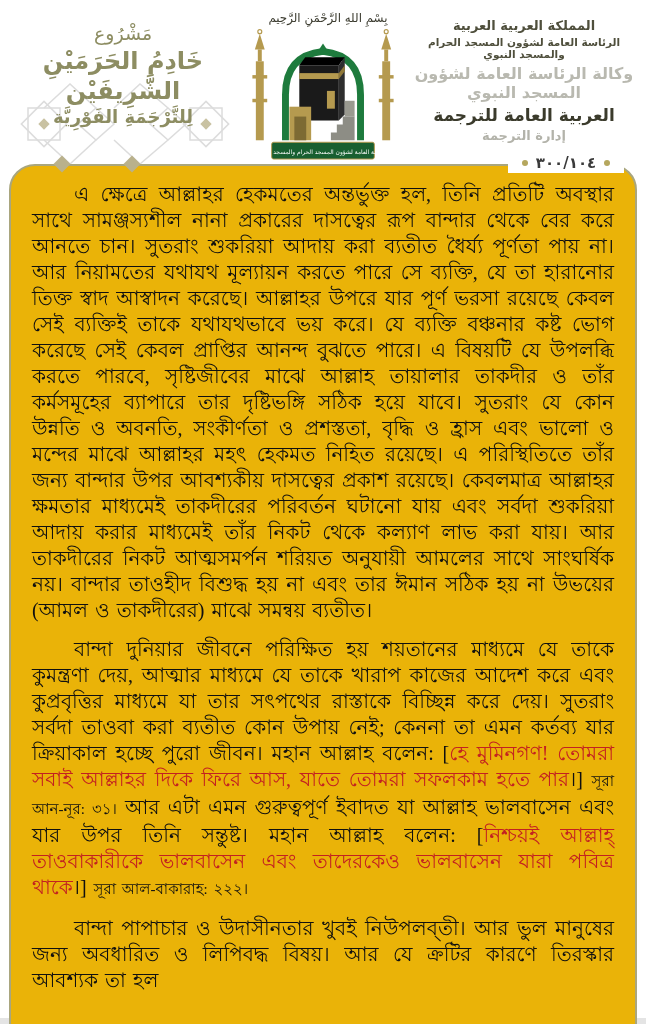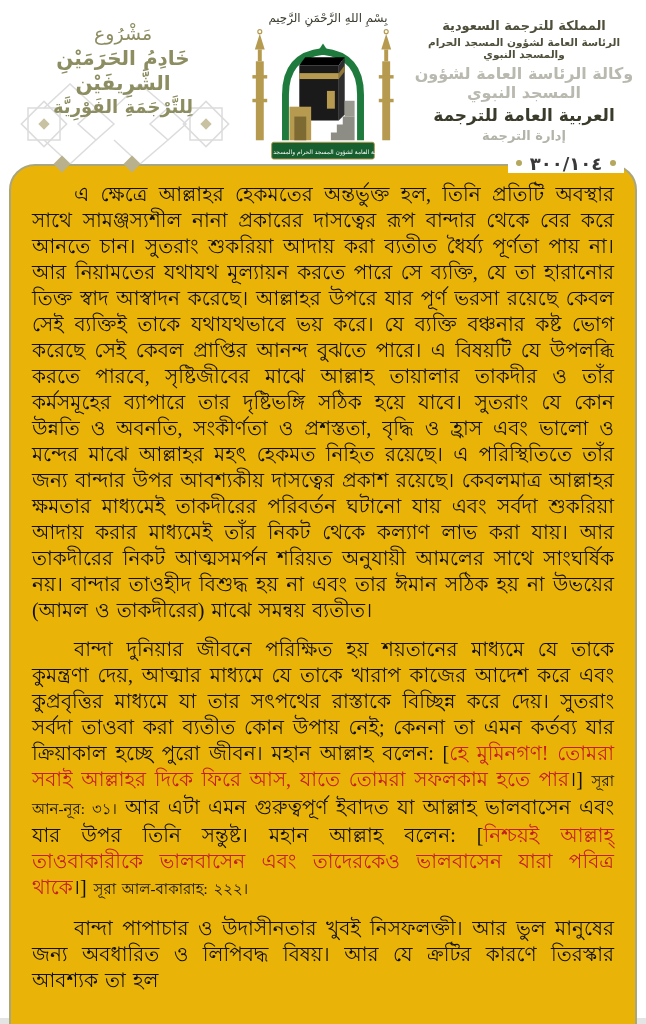--- a/index.html
+++ b/index.html
@@ -16,40 +16,40 @@
   .left-block{position:absolute;left:8px;top:14px;width:230px;height:150px;}
   .ornament-svg{position:absolute;left:0;top:0;}
   .left-callig{
     position:absolute;left:0;top:8px;width:230px;
     text-align:center;direction:rtl;
     color:#8d8d62;
     font-family:"DejaVu Sans",sans-serif;
     line-height:1.25;
   }
   .left-callig .l1{font-size:19px;}
-  .left-callig .l2{font-size:20px;font-weight:bold;letter-spacing:-1px;}
+  .left-callig .l2{font-size:24px;font-weight:bold;letter-spacing:-1px;}
   .left-callig .l3{font-size:18px;font-weight:bold;}
   .emblem{position:absolute;left:233px;top:4px;width:180px;height:158px;}
   .right-block{
     position:absolute;left:408px;top:18px;width:232px;
     text-align:center;direction:rtl;
     font-family:"DejaVu Sans",sans-serif;
   }
   .right-block .r1{font-size:13px;color:#4f4f3c;font-weight:bold;}
   .right-block .r2{font-size:10.5px;color:#4f4f3c;font-weight:bold;margin-top:3px;}
   .right-block .r3{font-size:16px;color:#b9b9b0;font-weight:bold;margin-top:4px;}
   .right-block .r4{font-size:17px;color:#3b3b2c;font-weight:bold;margin-top:3px;}
   .right-block .r5{font-size:13px;color:#b3b3aa;font-weight:bold;margin-top:3px;}
   .doc-number{
     position:absolute;left:508px;top:153px;width:116px;height:20px;
     background:#ffffff;z-index:5;
     display:flex;align-items:center;justify-content:center;gap:8px;
     font-family:"DejaVu Sans",sans-serif;
   }
-  .doc-number .num{font-size:18px;color:#3a3a3a;font-weight:bold;direction:rtl;}
+  .doc-number .num{font-size:15px;color:#3a3a3a;font-weight:bold;direction:rtl;}
   .gold-dot{width:6px;height:6px;border-radius:50%;background:#b5a75e;display:inline-block;}
   
   .content-box{
     position:absolute;left:9px;top:164px;width:628px;height:904px;
     box-sizing:border-box;
     border:2px solid #a9a67e;
     border-radius:26px;
     padding:15px 21px 0 21px;
     background:#eab308;
     z-index:2;
@@ -156,40 +156,40 @@
       <g>
         <rect x="112" y="98" width="10" height="16" fill="#9a9a90"></rect>
         <polygon points="98,138 98,130 104,130 104,122 110,122 110,114 122,114 122,138" fill="#8d8d85"></polygon>
       </g>
 
       <rect x="38" y="140" width="104" height="17" rx="2" fill="#185f30" stroke="#b59a4f" stroke-width="1"></rect>
       <text x="90" y="151.5" font-size="6" fill="#ffffff" text-anchor="middle" font-family="DejaVu Sans, sans-serif" direction="rtl">الرئاسة العامة لشؤون المسجد الحرام والمسجد النبوي</text>
     </svg>
 
     <div class="right-block">
-      <div class="r1">المملكة للترجمة السعودية</div>
+      <div class="r1">المملكة العربية العربية</div>
       <div class="r2">الرئاسة العامة لشؤون المسجد الحرام والمسجد النبوي</div>
       <div class="r3">وكالة الرئاسة العامة لشؤون المسجد النبوي</div>
       <div class="r4">العربية العامة للترجمة</div>
       <div class="r5">إدارة الترجمة</div>
     </div>
 
     <div class="doc-number">
       <span class="gold-dot"></span>
       <span class="num">٣٠٠/١٠٤</span>
       <span class="gold-dot"></span>
     </div>
   </div>
 
   <span class="border-diamond bd-1"></span>
   <span class="border-diamond bd-2"></span>
 
   <div class="content-box">
     <div class="body-text">
       <p>এ ক্ষেত্রে আল্লাহর হেকমতের অন্তর্ভুক্ত হল, তিনি প্রতিটি অবস্থার সাথে সামঞ্জস্যশীল নানা প্রকারের দাসত্বের রূপ বান্দার থেকে বের করে আনতে চান। সুতরাং শুকরিয়া আদায় করা ব্যতীত ধৈর্য্য পূর্ণতা পায় না। আর নিয়ামতের যথাযথ মূল্যায়ন করতে পারে সে ব্যক্তি, যে তা হারানোর তিক্ত স্বাদ আস্বাদন করেছে। আল্লাহর উপরে যার পূর্ণ ভরসা রয়েছে কেবল সেই ব্যক্তিই তাকে যথাযথভাবে ভয় করে। যে ব্যক্তি বঞ্চনার কষ্ট ভোগ করেছে সেই কেবল প্রাপ্তির আনন্দ বুঝতে পারে। এ বিষয়টি যে উপলব্ধি করতে পারবে, সৃষ্টিজীবের মাঝে আল্লাহ তায়ালার তাকদীর ও তাঁর কর্মসমূহের ব্যাপারে তার দৃষ্টিভঙ্গি সঠিক হয়ে যাবে। সুতরাং যে কোন উন্নতি ও অবনতি, সংকীর্ণতা ও প্রশস্ততা, বৃদ্ধি ও হ্রাস এবং ভালো ও মন্দের মাঝে আল্লাহর মহৎ হেকমত নিহিত রয়েছে। এ পরিস্থিতিতে তাঁর জন্য বান্দার উপর আবশ্যকীয় দাসত্বের প্রকাশ রয়েছে। কেবলমাত্র আল্লাহর ক্ষমতার মাধ্যমেই তাকদীরের পরিবর্তন ঘটানো যায় এবং সর্বদা শুকরিয়া আদায় করার মাধ্যমেই তাঁর নিকট থেকে কল্যাণ লাভ করা যায়। আর তাকদীরের নিকট আত্মসমর্পন শরিয়ত অনুযায়ী আমলের সাথে সাংঘর্ষিক নয়। বান্দার তাওহীদ বিশুদ্ধ হয় না এবং তার ঈমান সঠিক হয় না উভয়ের (আমল ও তাকদীরের) মাঝে সমন্বয় ব্যতীত।</p>
       <p><span class="seg-normal">বান্দা দুনিয়ার জীবনে পরিক্ষিত হয় শয়তানের মাধ্যমে যে তাকে কুমন্ত্রণা দেয়, আত্মার মাধ্যমে যে তাকে খারাপ কাজের আদেশ করে এবং কুপ্রবৃত্তির মাধ্যমে যা তার সৎপথের রাস্তাকে বিচ্ছিন্ন করে দেয়। সুতরাং সর্বদা তাওবা করা ব্যতীত কোন উপায় নেই; কেননা তা এমন কর্তব্য যার ক্রিয়াকাল হচ্ছে পুরো জীবন। মহান আল্লাহ বলেন: [</span><span class="seg-quote">হে মুমিনগণ! তোমরা সবাই আল্লাহর দিকে ফিরে আস, যাতে তোমরা সফলকাম হতে পার</span><span class="seg-normal">।] </span><span class="seg-citation">সূরা আন-নূর: ৩১।</span><span class="seg-normal"> আর এটা এমন গুরুত্বপূর্ণ ইবাদত যা আল্লাহ ভালবাসেন এবং যার উপর তিনি সন্তুষ্ট। মহান আল্লাহ বলেন: [</span><span class="seg-quote">নিশ্চয়ই আল্লাহ্ তাওবাকারীকে ভালবাসেন এবং তাদেরকেও ভালবাসেন যারা পবিত্র থাকে</span><span class="seg-normal">।] </span><span class="seg-citation">সূরা আল-বাকারাহ: ২২২।</span></p>
-      <p>বান্দা পাপাচার ও উদাসীনতার খুবই নিসফলক্তী। আর ভুল মানুষের জন্য অবধারিত ও লিপিবদ্ধ বিষয়। আর যে ক্রটির কারণে তিরস্কার আবশ্যক তা হল</p>
+      <p>বান্দা পাপাচার ও উদাসীনতার খুবই নিউপলব্তী। আর ভুল মানুষের জন্য অবধারিত ও লিপিবদ্ধ বিষয়। আর যে ক্রটির কারণে তিরস্কার আবশ্যক তা হল</p>
     </div>
   </div>
 
   <div class="bottom-strip"></div>
 
 </div>
 
 </body></html>

